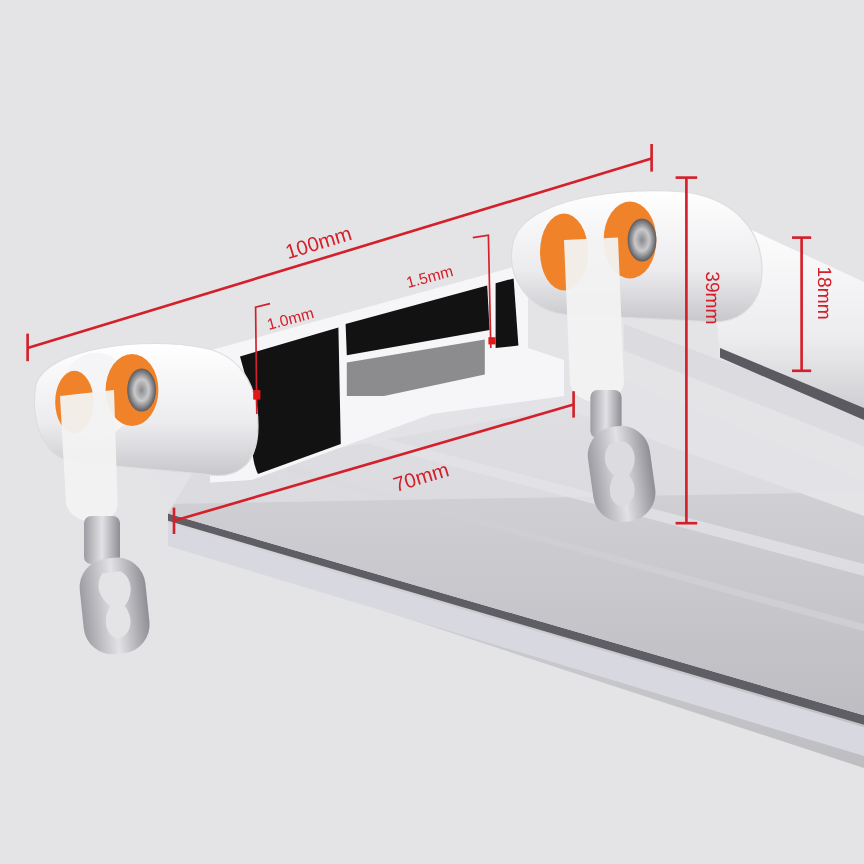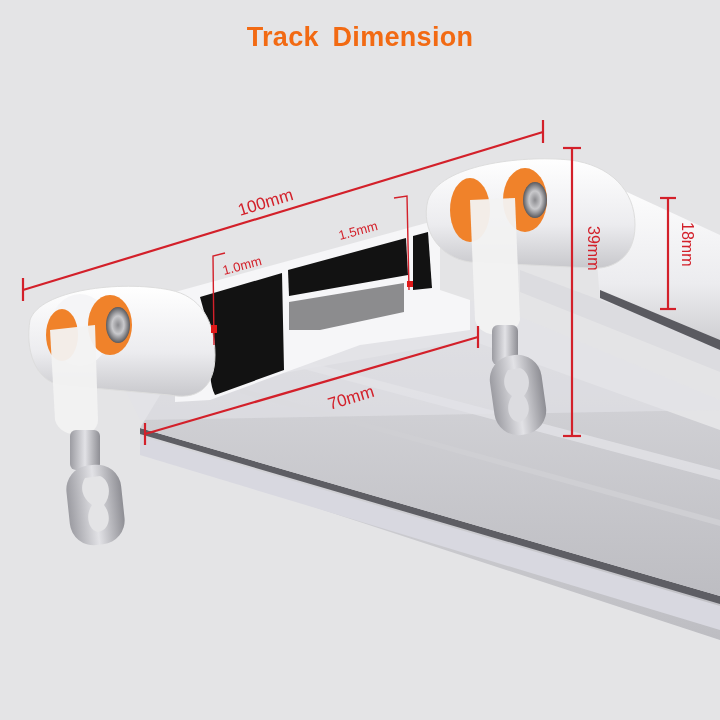--- a/index.html
+++ b/index.html
@@ -18,21 +18,20 @@
     .dim-label {
       font-family: "Liberation Sans", sans-serif;
       fill: #d3202a;
     }
   </style>
 </head>
 <body>
 
 <div class="stage">
 
-  <div class="title">Track  Dimension</div>
 
   <svg class="scene" width="720" height="720" viewBox="0 0 720 720">
     <defs>
       <linearGradient id="railTop" x1="0" y1="0" x2="0" y2="1">
         <stop offset="0" stop-color="#f4f4f6"></stop>
         <stop offset="1" stop-color="#c9c9cd"></stop>
       </linearGradient>
       <linearGradient id="railSide" x1="0" y1="0" x2="0" y2="1">
         <stop offset="0" stop-color="#d7d7db"></stop>
         <stop offset="1" stop-color="#bdbdc2"></stop>

